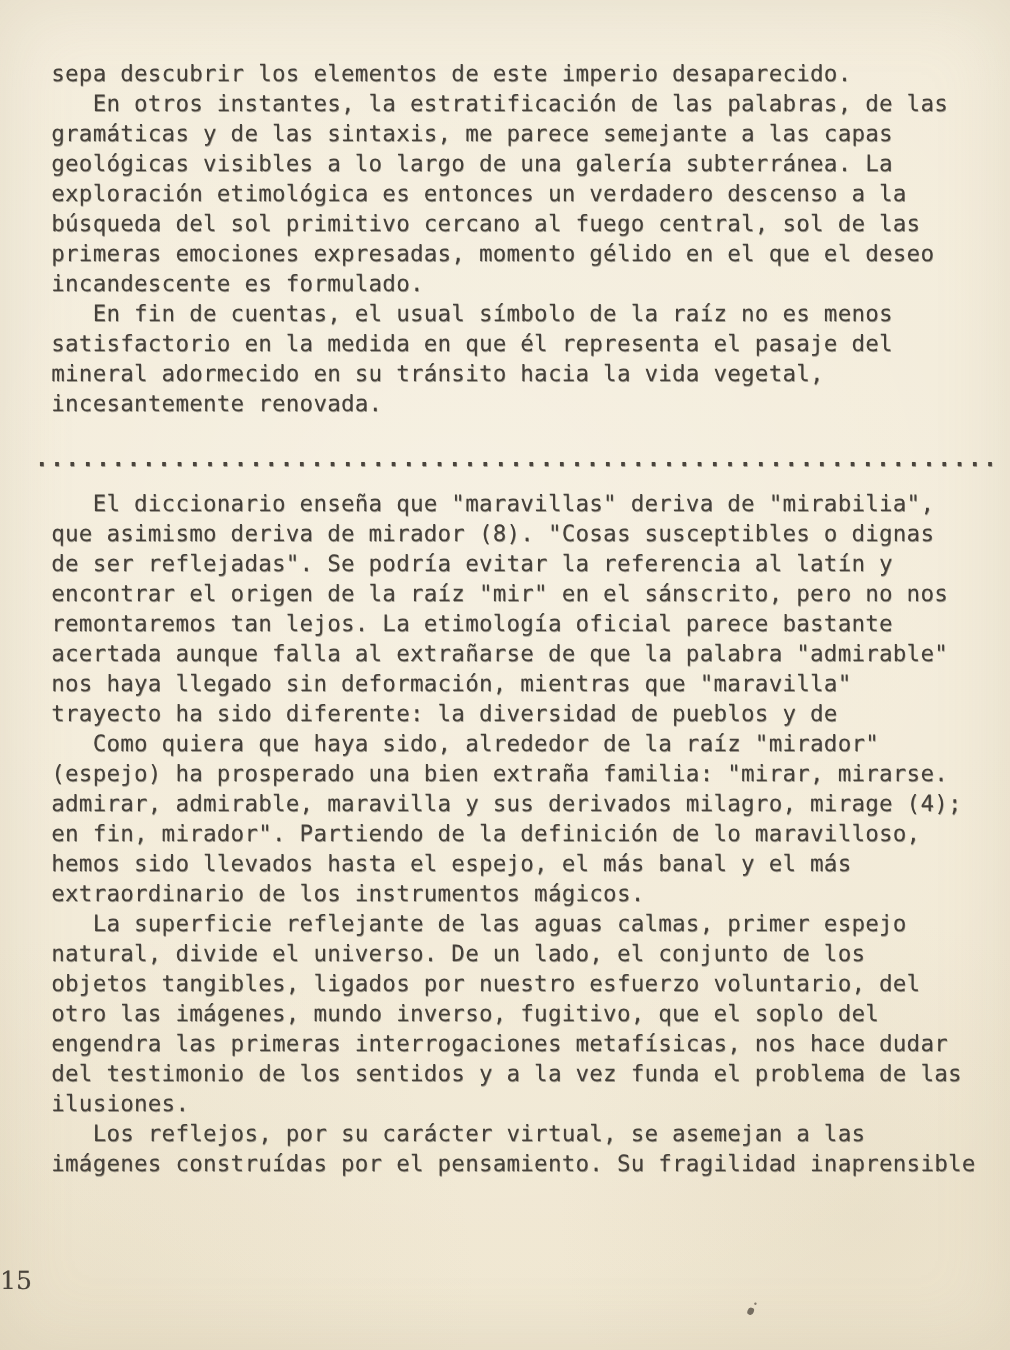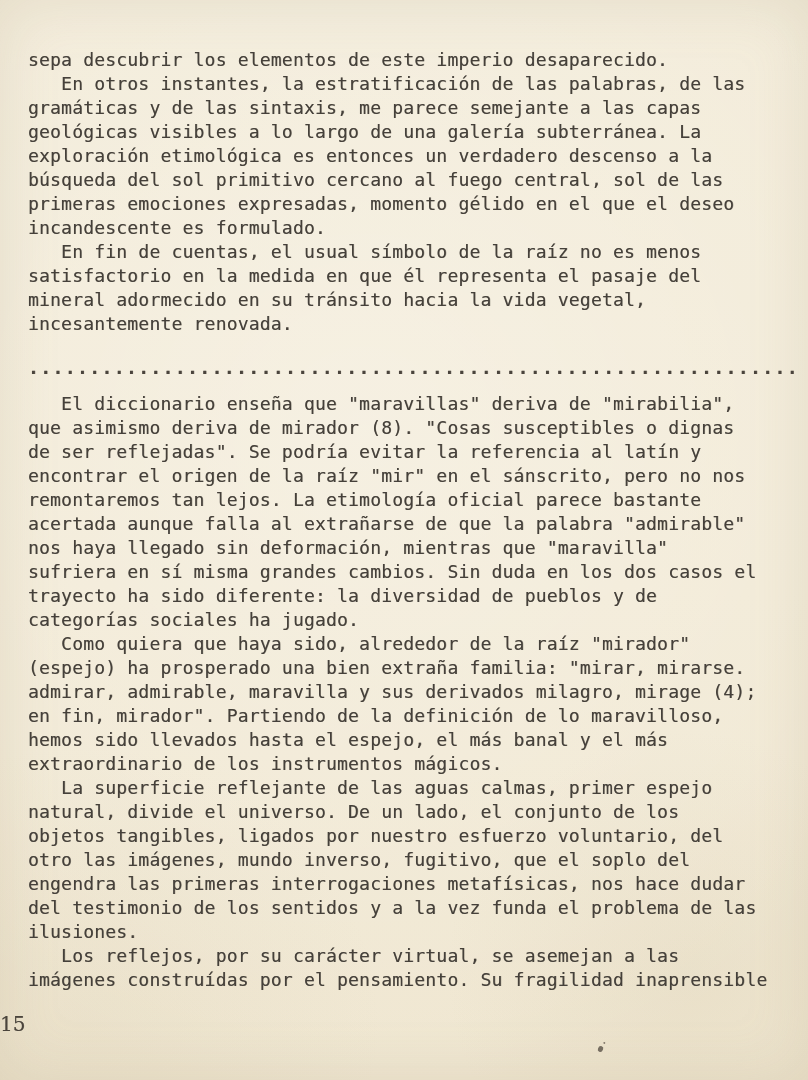--- a/index.html
+++ b/index.html
@@ -30,20 +30,21 @@
     width: 762px;
     color: #45403a;
     font-size: 18px;
     line-height: 24px;
     letter-spacing: 0.2px;
     text-shadow: 0.4px 0.4px 0.3px rgba(63,57,48,0.45);
   }
   .text-line {
     white-space: pre;
     height: 24px;
+    margin-left: 13px;
   }
   .separator {
     white-space: pre;
     height: 24px;
     margin: 20px 0 12px 0;
     letter-spacing: 1.4px;
     font-weight: bold;
     color: #4a443c;
   }
   .page-number {
@@ -97,23 +98,21 @@
       <div class="text-line">mineral adormecido en su tránsito hacia la vida vegetal,</div>
       <div class="text-line">incesantemente renovada.</div>
       <div class="separator">...............................................................</div>
       <div class="text-line">   El diccionario enseña que "maravillas" deriva de "mirabilia",</div>
       <div class="text-line">que asimismo deriva de mirador (8). "Cosas susceptibles o dignas</div>
       <div class="text-line">de ser reflejadas". Se podría evitar la referencia al latín y</div>
       <div class="text-line">encontrar el origen de la raíz "mir" en el sánscrito, pero no nos</div>
       <div class="text-line">remontaremos tan lejos. La etimología oficial parece bastante</div>
       <div class="text-line">acertada aunque falla al extrañarse de que la palabra "admirable"</div>
       <div class="text-line">nos haya llegado sin deformación, mientras que "maravilla"</div>
-      <div class="text-line">sufriera en sí misma grandes cambios. Sin duda en los dos casos el</div>
       <div class="text-line">trayecto ha sido diferente: la diversidad de pueblos y de</div>
-      <div class="text-line">categorías sociales ha jugado.</div>
       <div class="text-line">   Como quiera que haya sido, alrededor de la raíz "mirador"</div>
       <div class="text-line">(espejo) ha prosperado una bien extraña familia: "mirar, mirarse.</div>
       <div class="text-line">admirar, admirable, maravilla y sus derivados milagro, mirage (4);</div>
       <div class="text-line">en fin, mirador". Partiendo de la definición de lo maravilloso,</div>
       <div class="text-line">hemos sido llevados hasta el espejo, el más banal y el más</div>
       <div class="text-line">extraordinario de los instrumentos mágicos.</div>
       <div class="text-line">   La superficie reflejante de las aguas calmas, primer espejo</div>
       <div class="text-line">natural, divide el universo. De un lado, el conjunto de los</div>
       <div class="text-line">objetos tangibles, ligados por nuestro esfuerzo voluntario, del</div>
       <div class="text-line">otro las imágenes, mundo inverso, fugitivo, que el soplo del</div>

